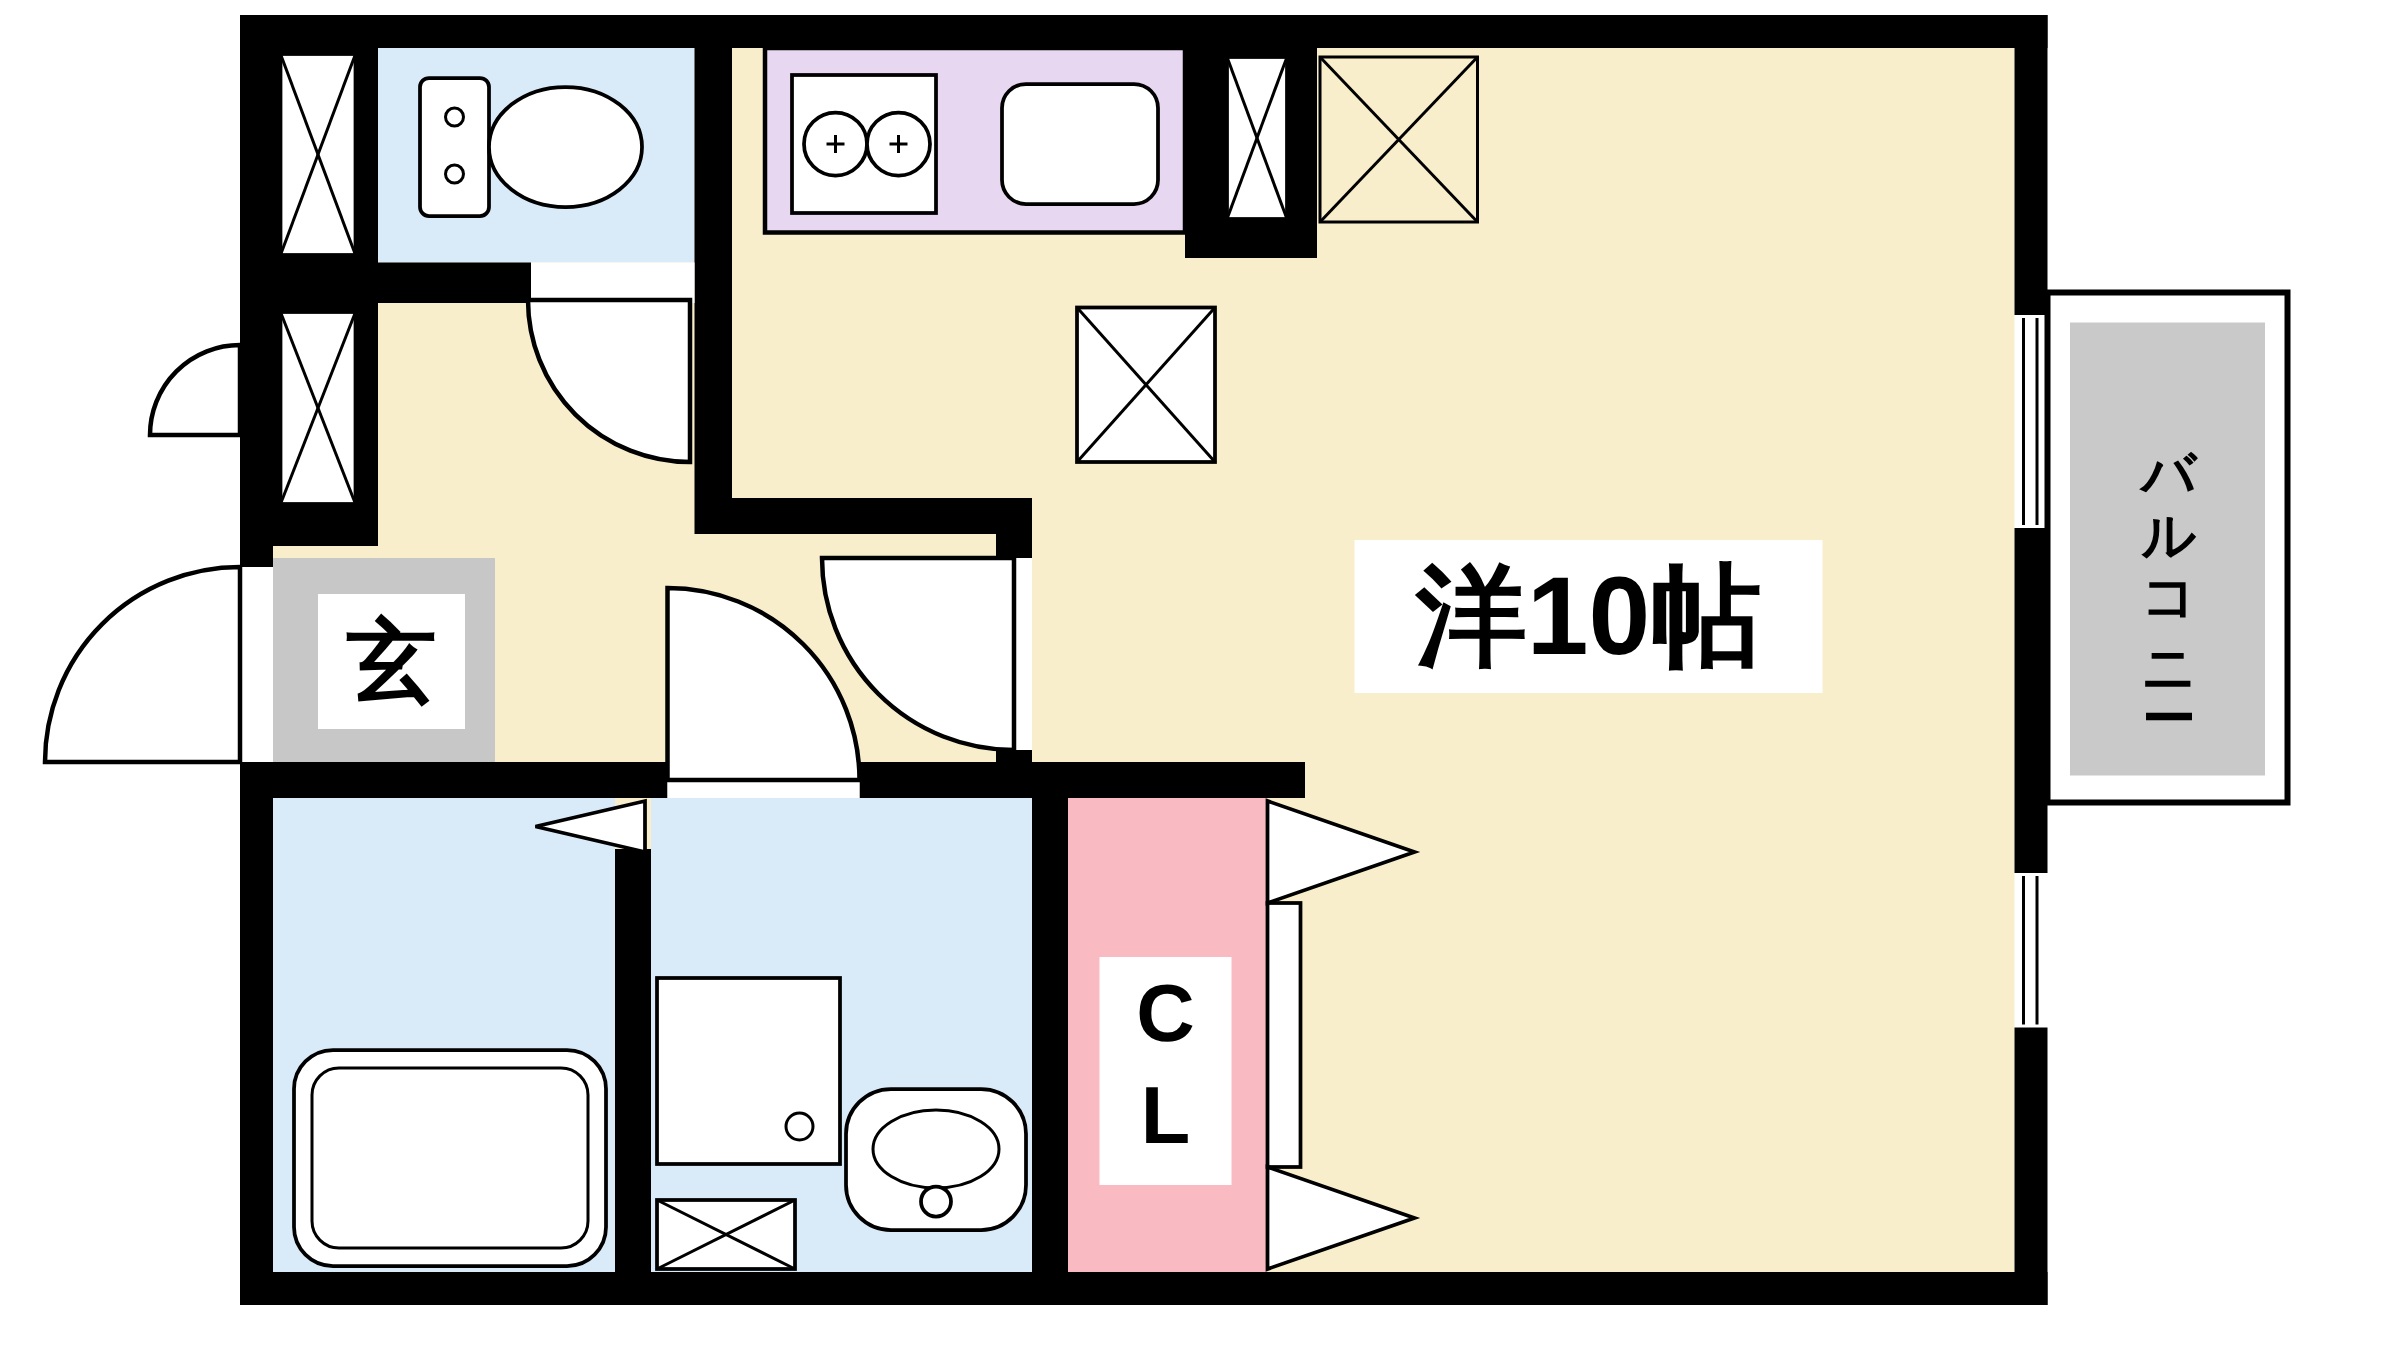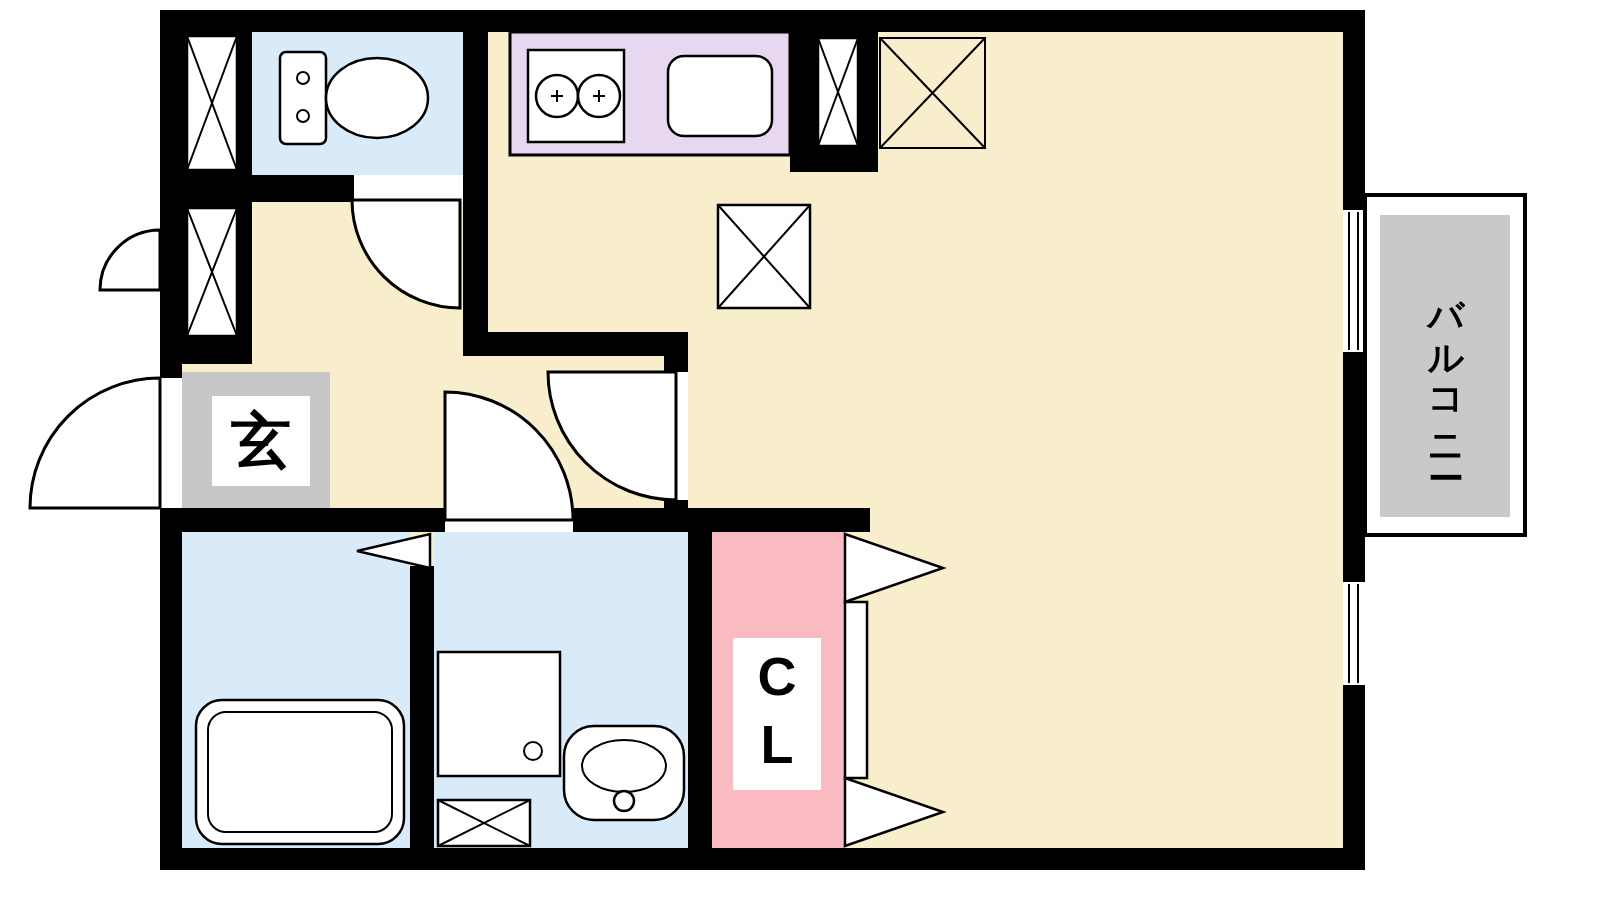--- a/index.html
+++ b/index.html
@@ -156,16 +156,17 @@
     <g>
       <line class="glass" x1="1349" y1="212" x2="1349" y2="350"></line>
       <line class="glass" x1="1358" y1="212" x2="1358" y2="350"></line>
     </g>
     <g>
       <line class="glass" x1="1349" y1="584" x2="1349" y2="683"></line>
       <line class="glass" x1="1358" y1="584" x2="1358" y2="683"></line>
     </g>
   </svg>
 
+  <div class="label label-main">洋10帖</div>
   <div class="label label-entrance">玄</div>
   <div class="label label-closet">CL</div>
   <div class="label label-balcony">バルコニー</div>
 </div>
 
 </body></html>

